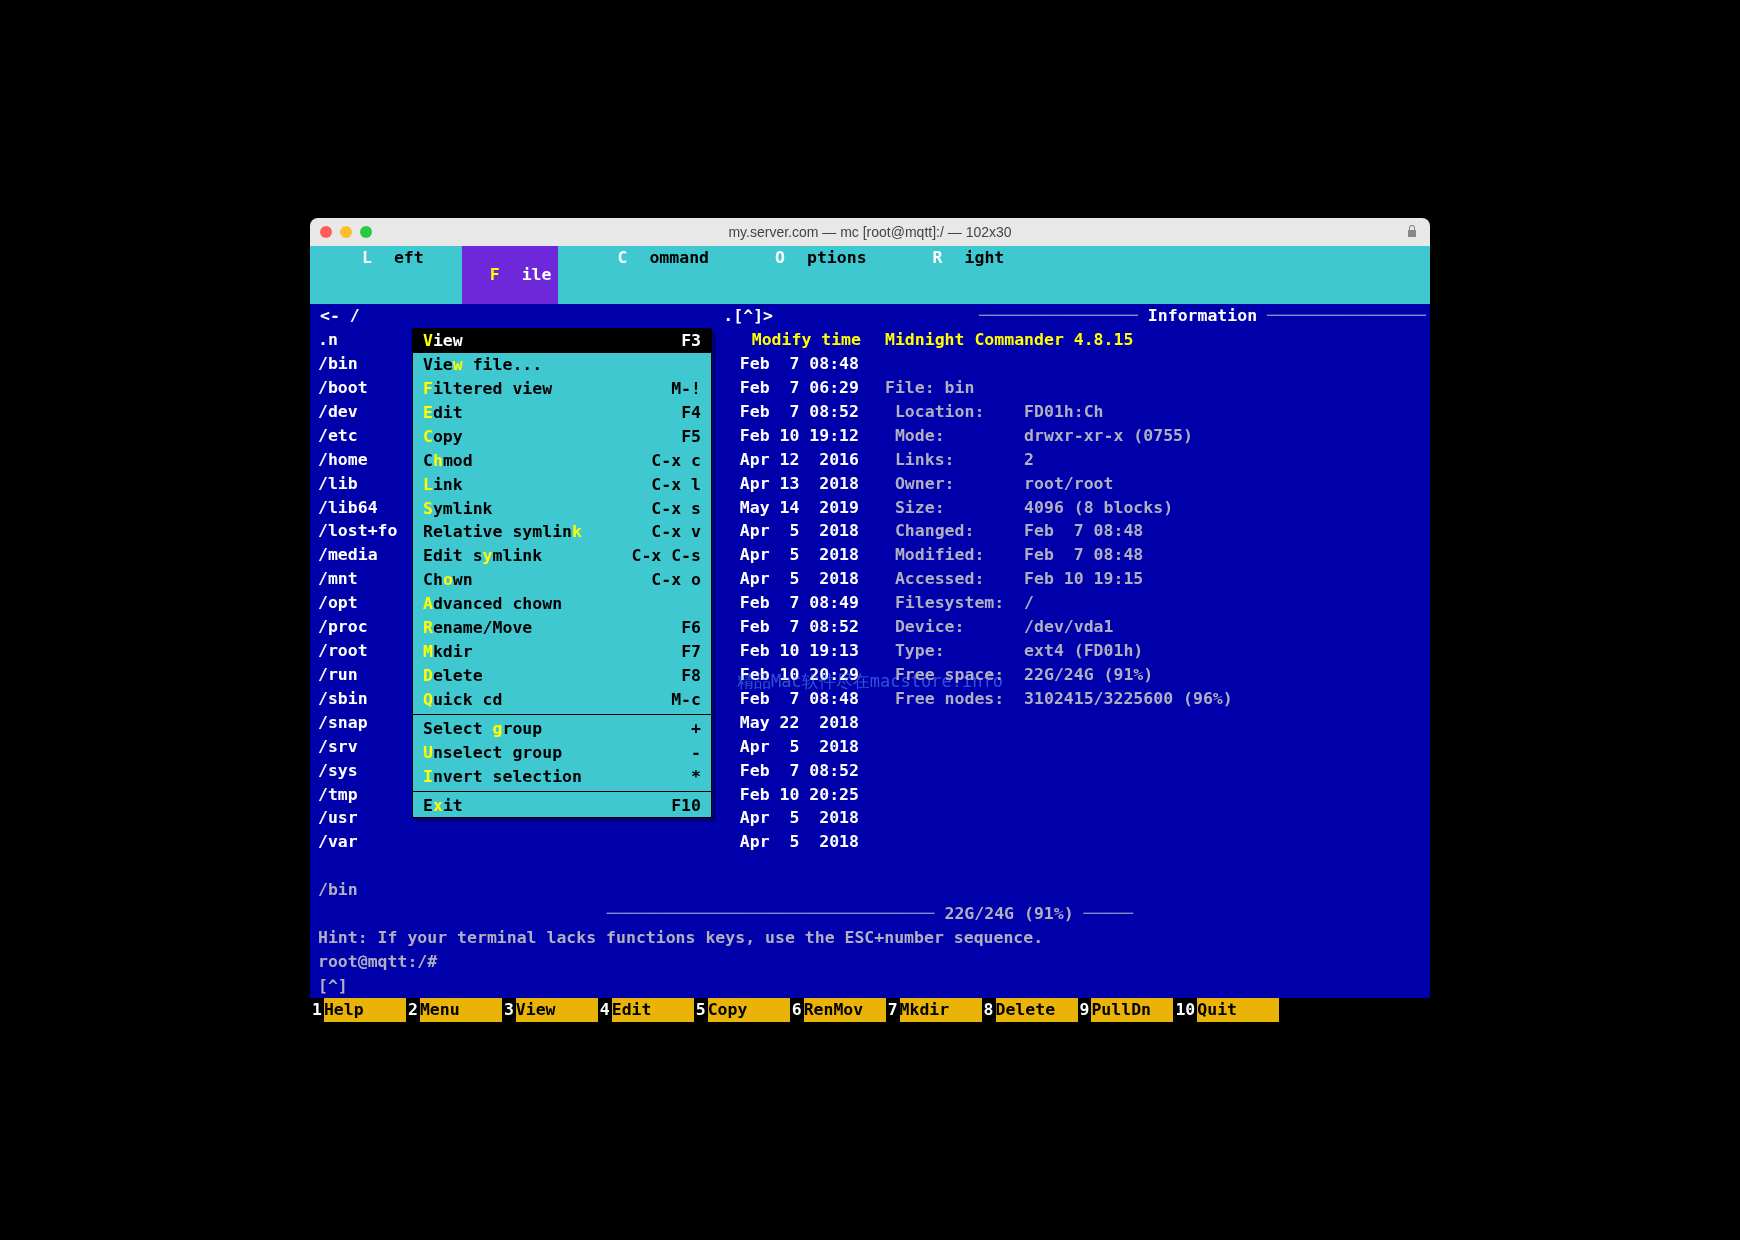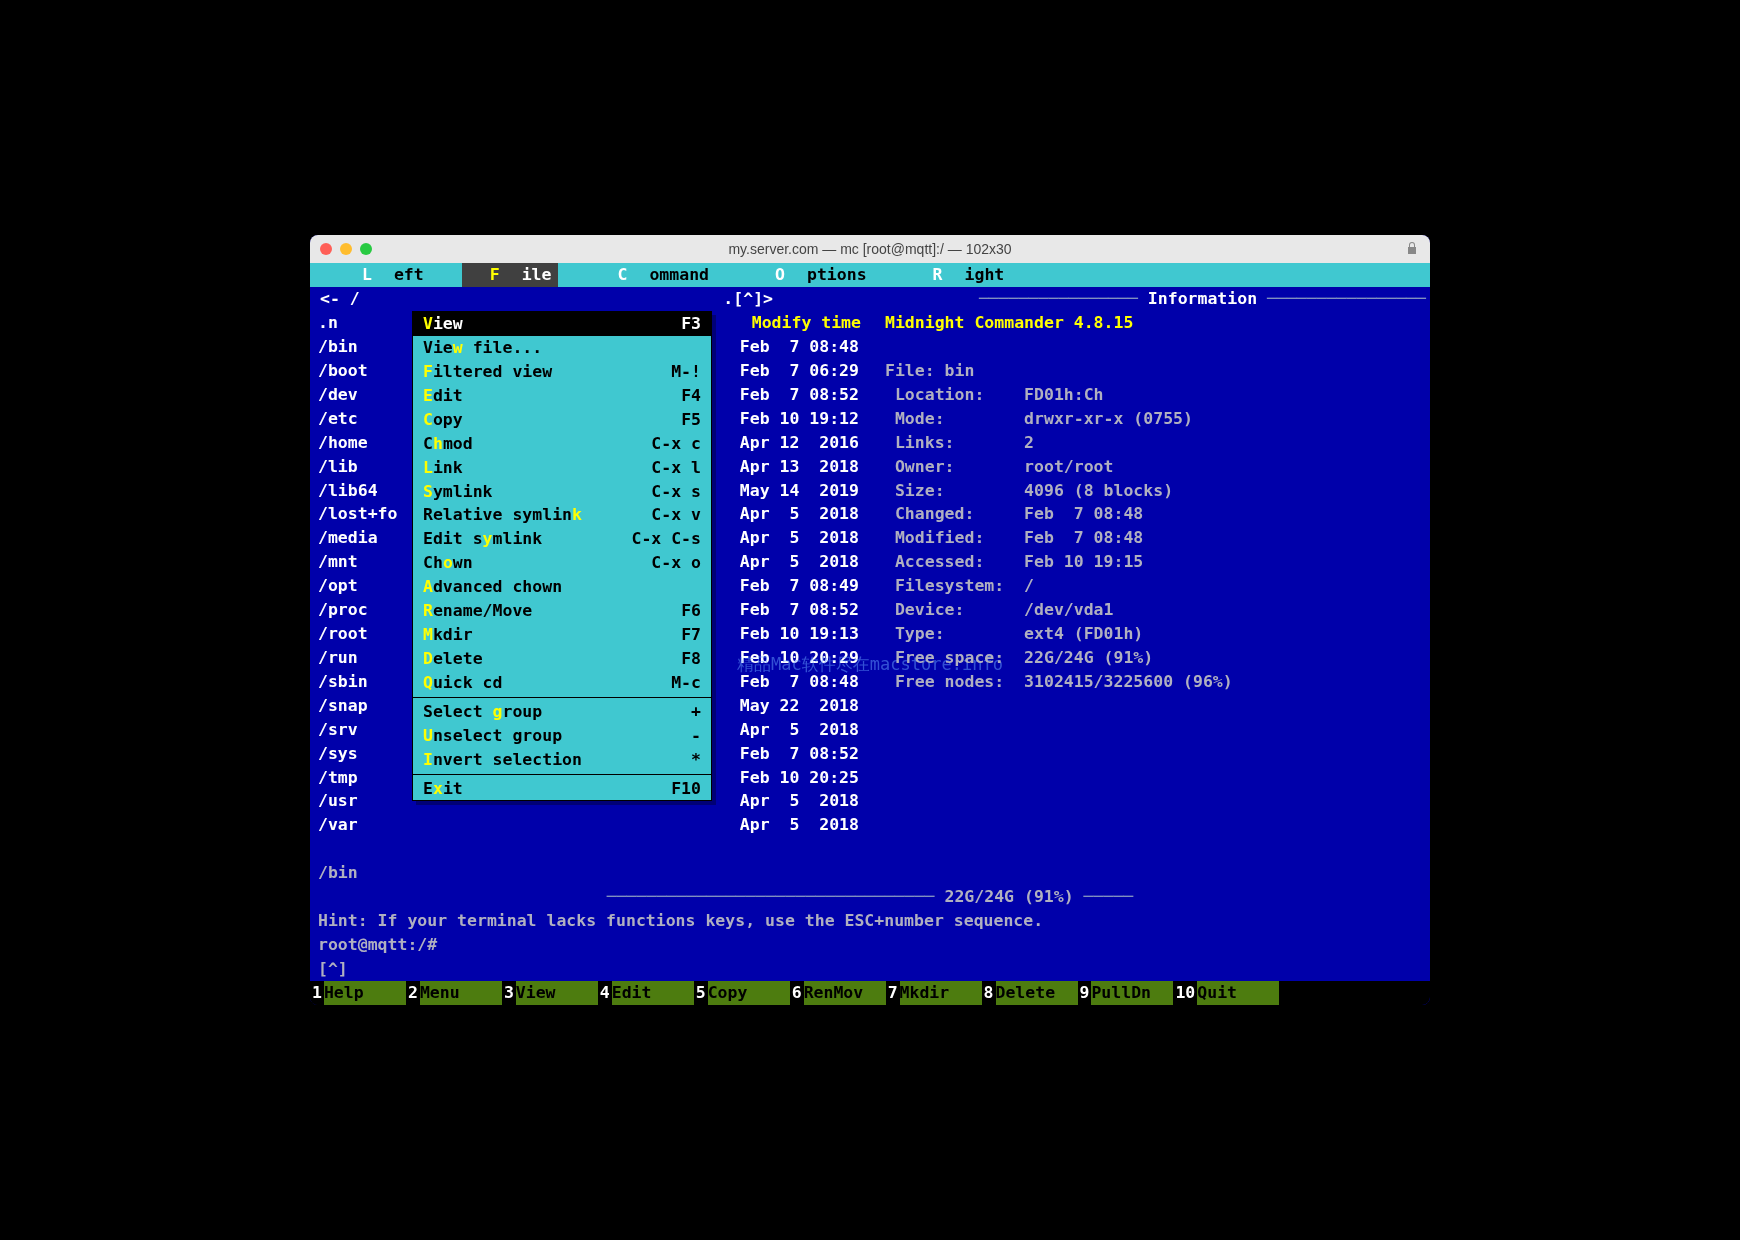--- a/index.html
+++ b/index.html
@@ -40,21 +40,21 @@
     font-weight: bold;
   }
   .menubar {
     background: #40c8d0;
     color: #000;
     padding: 0 8px;
     display: flex;
   }
   .menubar span { padding: 0 22px; }
   .menubar .hl { color: #fff; }
-  .menubar .sel { background: #404040; color: #fff; padding: 0 6px; margin: 0 16px; }
+  .menubar .sel { background: #6d28d9; color: #fff; padding: 17px 6px; margin: 0 16px; }
   .menubar .sel .hl { color: #ffff00; }
   .body { display: flex; position: relative; }
   .leftcol {
     width: 95px;
     padding-left: 8px;
     color: #fff;
   }
   .leftcol .hdr { color: #fff; }
   .leftcol .name { color: #fff; font-weight: bold; }
   .dropdown {
@@ -92,21 +92,21 @@
     padding-left: 20px;
     padding-right: 22px;
     position: relative;
   }
   .rp-head { color: #ffff00; font-weight: bold; }
   .info-row { white-space: pre; color: #b0b0c0; }
   .footer { padding: 0 8px; color: #b0b0c0; }
   .fkeys { background: #000; display: flex; }
   .fkey { display: flex; }
   .fkey .num { background:#000; color: #fff; padding: 0 2px; }
-  .fkey .txt { background: #4d7c0f; color: #000; padding-right: 18px; min-width: 82px; }
+  .fkey .txt { background: #eab308; color: #000; padding-right: 18px; min-width: 82px; }
   .prompt { color: #b0b0c0; padding: 0 8px; display:flex; justify-content: space-between; flex-direction: column;}
   .sel-path { padding: 0 8px; color: #b0b0c0; }
   .toprow { display:flex; color:#fff; padding:0 4px;}
   .toprow .l { flex:0 0 auto; }
   .wmark { position:absolute; color:#66a0ff; opacity:0.5; left:50%; transform:translateX(-50%); top:341px; font-size:17px; font-weight:normal; }
 </style>
 </head>
 <body>
 
 <div class="window">

